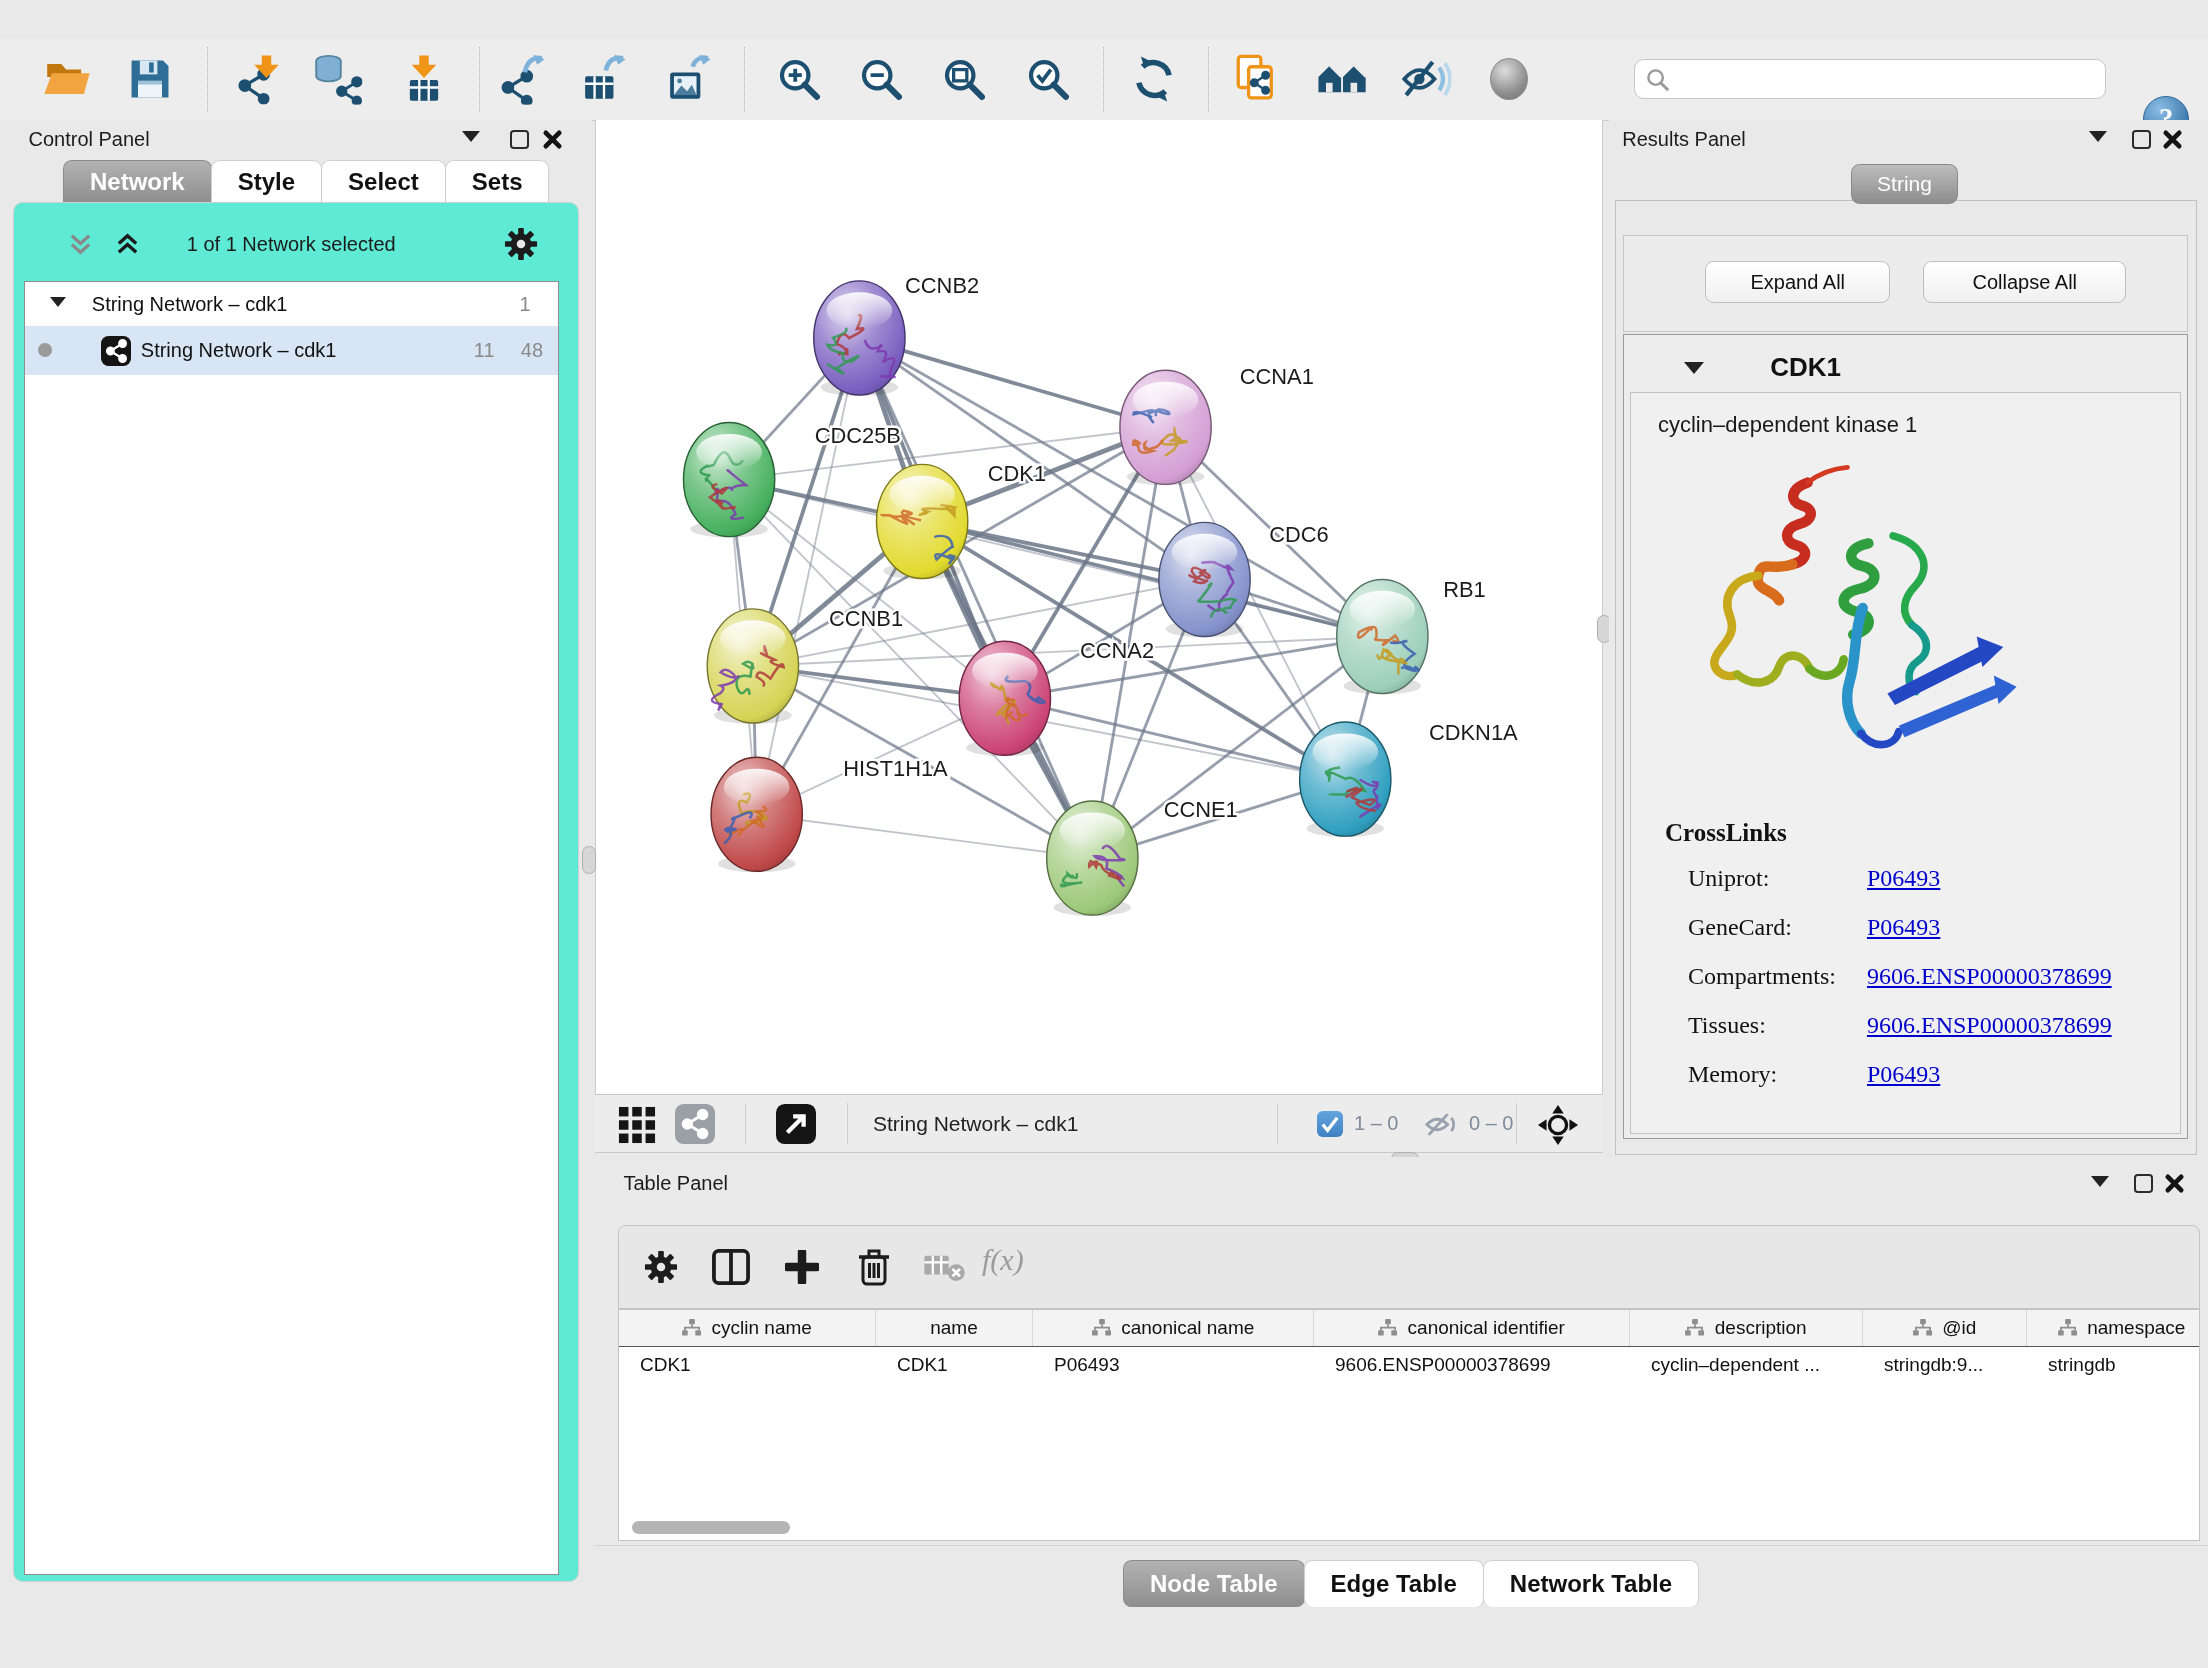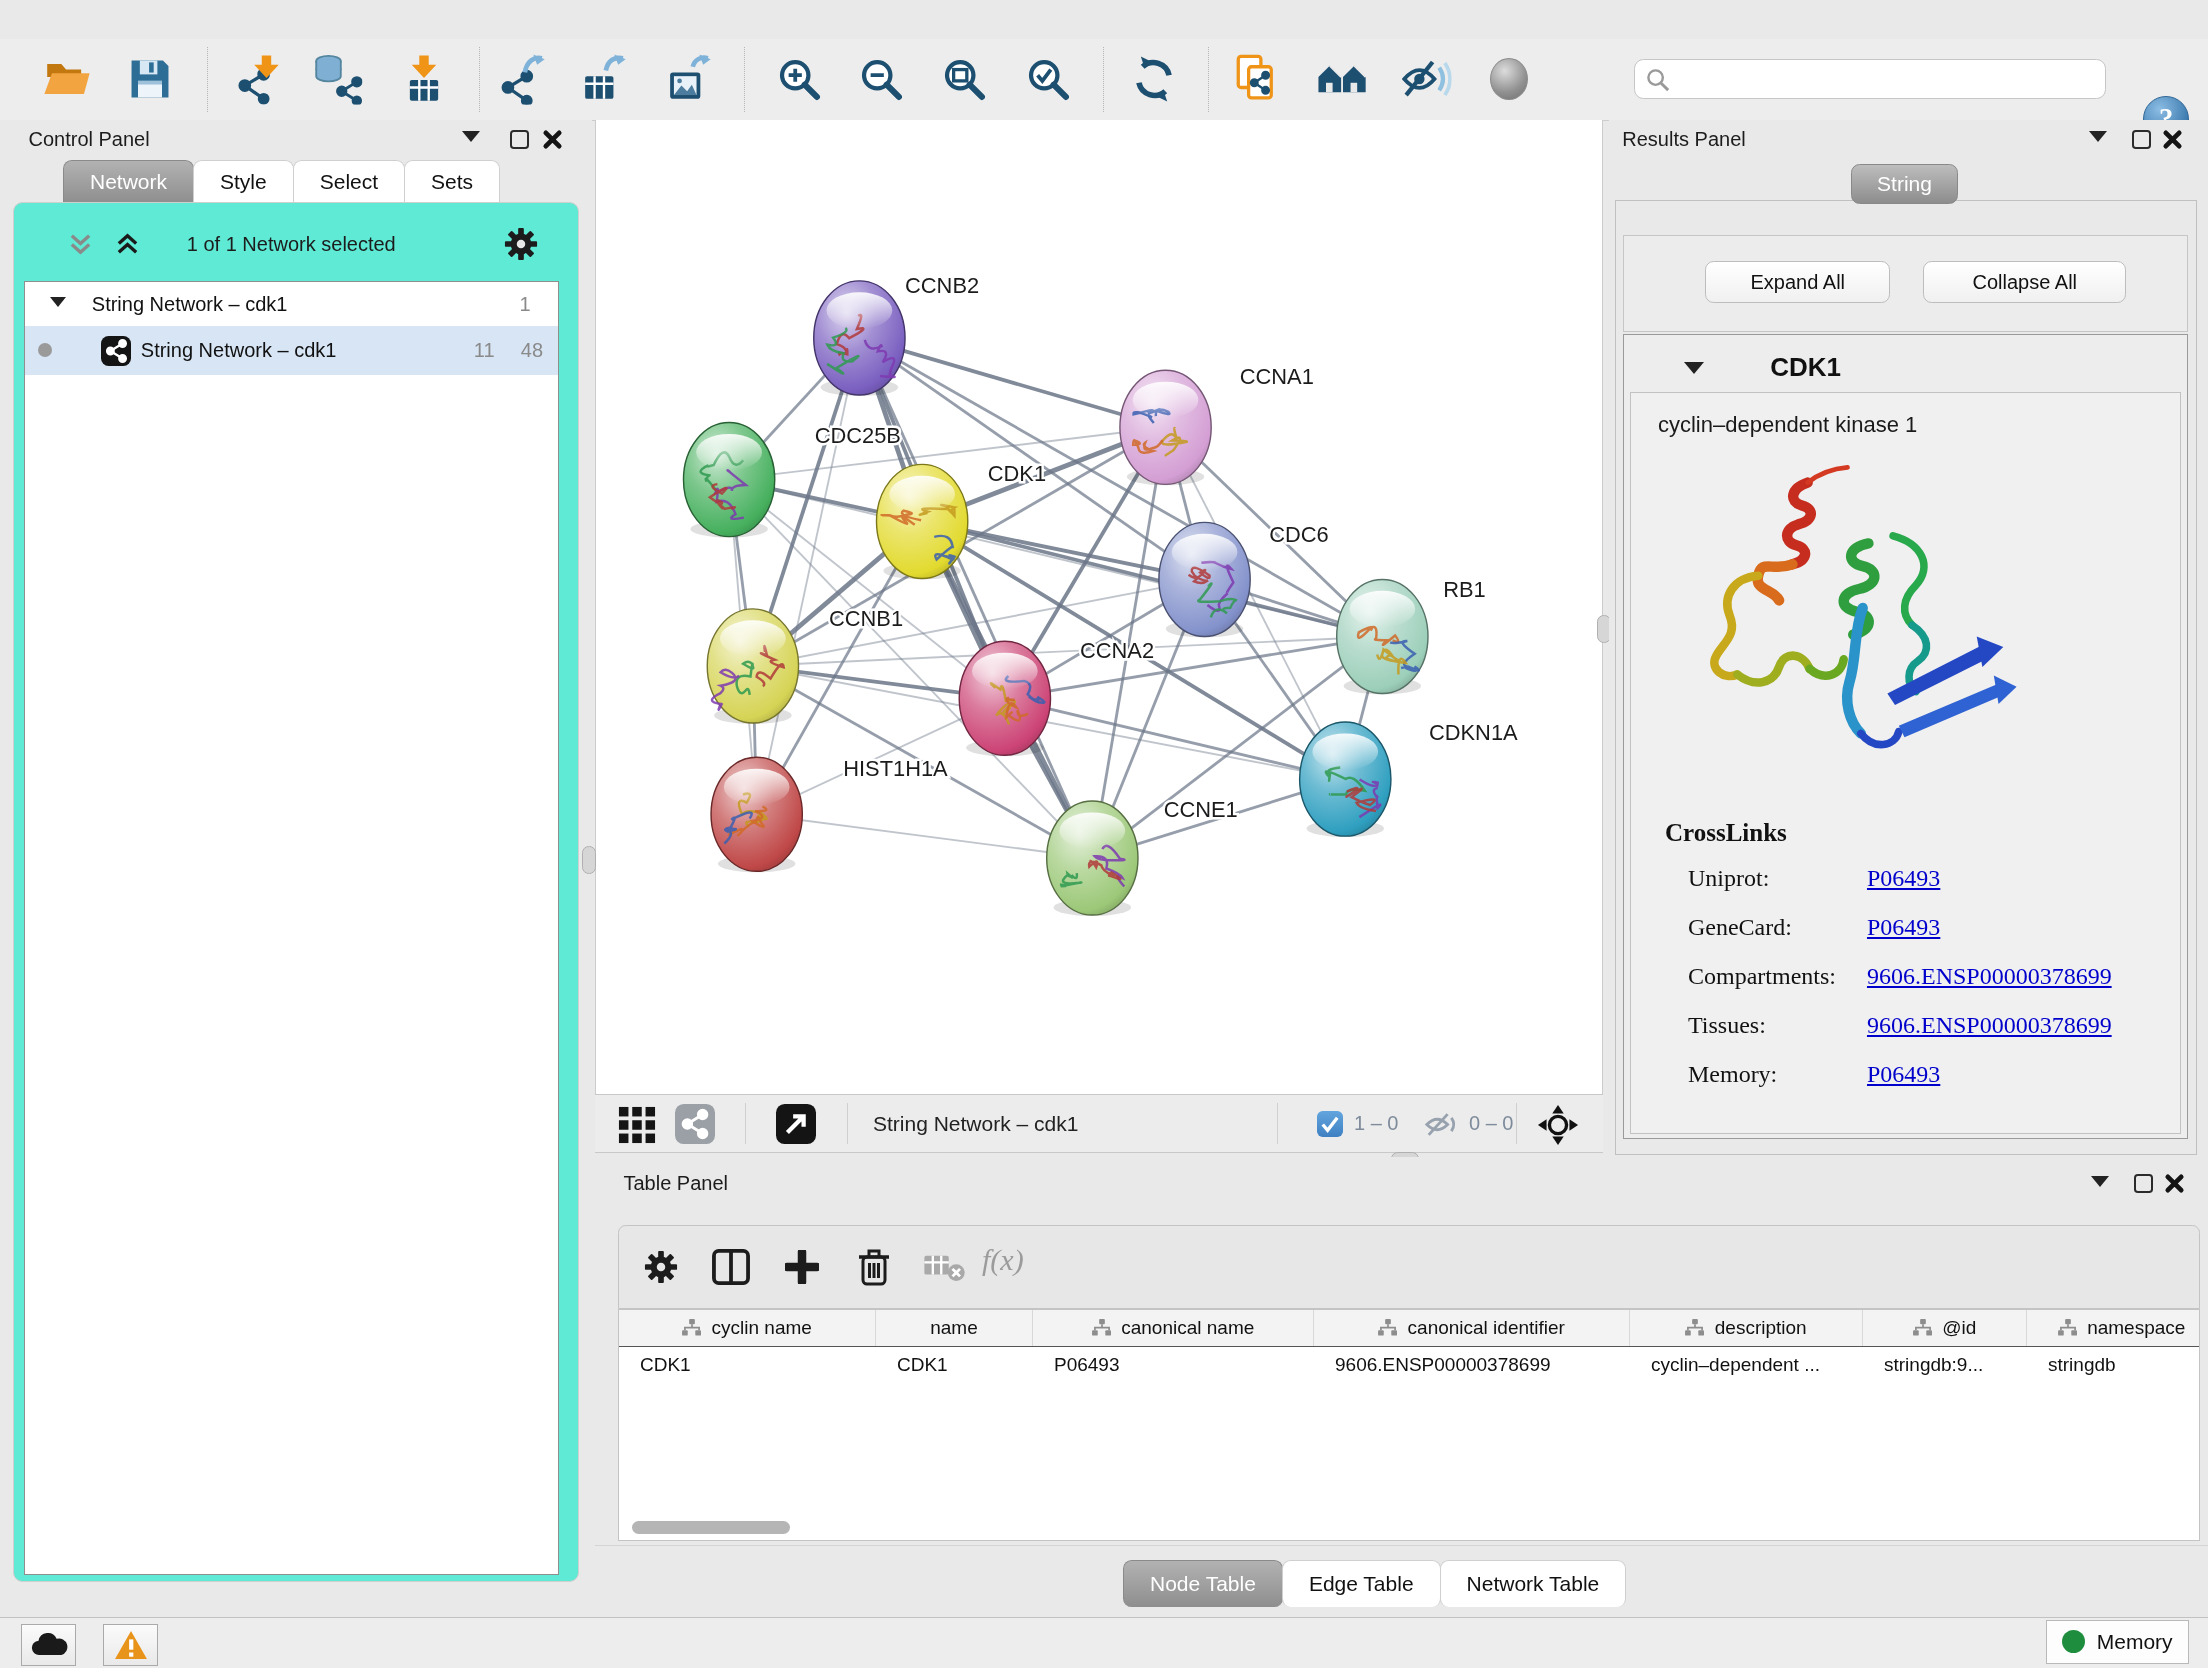--- a/index.html
+++ b/index.html
@@ -28,22 +28,22 @@
 
   
   .ptitle{font-size:20px;color:#1c1c1c;}
   .tri-down{width:0;height:0;border-left:9.5px solid transparent;border-right:9.5px solid transparent;border-top:11.4px solid #222;}
   .icon-float{width:15px;height:15px;border:2.9px solid #2b2b2b;border-radius:3.8px;}
   .winbtn{background:none;border:none;padding:0;position:absolute;cursor:pointer;line-height:0;}
 
   
   .cp{position:absolute;left:0;top:120px;width:592px;height:1489px;background:#e9e9e9;}
   .cp-tabs{position:absolute;left:63px;top:40px;display:flex;}
-  .tab{height:42px;line-height:42px;padding:0 26px;font-size:21px;background:#fff;color:#111;
-    border:1px solid #cfcfcf;border-bottom:none;border-radius:8.6px 8.6px 0 0;margin-right:-1px;}
+  .tab{height:42px;line-height:42px;padding:0 26px;font-size:24px;background:#fff;color:#111;
+    border:1px solid #cfcfcf;border-bottom:none;border-radius:8.6px 8.6px 0 0;margin-right:-1px;font-weight:bold;}
   .tab.active{background:linear-gradient(#b2b2b2,#8e8e8e);color:#fff;border-color:#8a8a8a;}
   .cp-box{position:absolute;left:13.3px;right:13.3px;top:82px;bottom:27px;background:#5eead4;
     border:1px solid #cfcfcf;border-radius:9.5px;}
   .cp-selrow{position:absolute;left:9.5px;right:19px;top:19px;height:44px;}
   .seltext{position:absolute;left:0;right:0;text-align:center;line-height:44px;font-size:20px;color:#1c1c1c;}
   .treebox{position:absolute;left:9.5px;right:19px;top:78px;bottom:5.7px;background:#fff;border:1.9px solid #8f8f8f;overflow:hidden;}
   .trow{position:relative;height:44px;font-size:20px;color:#111;}
   .trow .cnt{position:absolute;color:#8a8a8a;}
   .trow2{background:#d7e5f5;height:49px;}
   .dot{position:absolute;width:14.3px;height:14.3px;border-radius:50%;background:#9a9a9a;}
@@ -858,32 +858,15 @@
     </div>
 
     <div class="tp-line" style="top:388px"></div>
     <div class="tp-tabs" id="tp-tabs">
         <div class="tab active" style="border-radius: 8.6px; height: 46px; line-height: 46px;">Node Table</div>
         <div class="tab" style="border-radius: 8.6px; height: 46px; line-height: 46px;">Edge Table</div>
         <div class="tab" style="border-radius: 8.6px; height: 46px; line-height: 46px;">Network Table</div>
       </div>
   </div>
 
-  <div class="statusbar">
-    <button class="sb-btn" style="left:21px">
-      <svg width="38" height="27" viewBox="0 0 40 28">
-          <path d="M10 25 a7.5 7.5 0 0 1 -1 -15 a10 10 0 0 1 19 -2 a7.5 7.5 0 0 1 5 17 z" fill="#1a1a1a"></path>
-        </svg>
-    </button>
-    <button class="sb-btn" style="left:103px">
-      <svg width="34" height="30" viewBox="0 0 36 32">
-          <path d="M18 1 L35 31 H1 z" fill="#e8941a"></path>
-          <rect x="16" y="10" width="4.5" height="11" fill="#fff"></rect>
-          <rect x="16" y="24" width="4.5" height="4.5" fill="#fff"></rect>
-        </svg>
-    </button>
-    <button class="membtn">
-      <span class="green-dot"></span><span>Memory</span>
-    </button>
-  </div>
 
 </div>
 
 
 </body></html>

